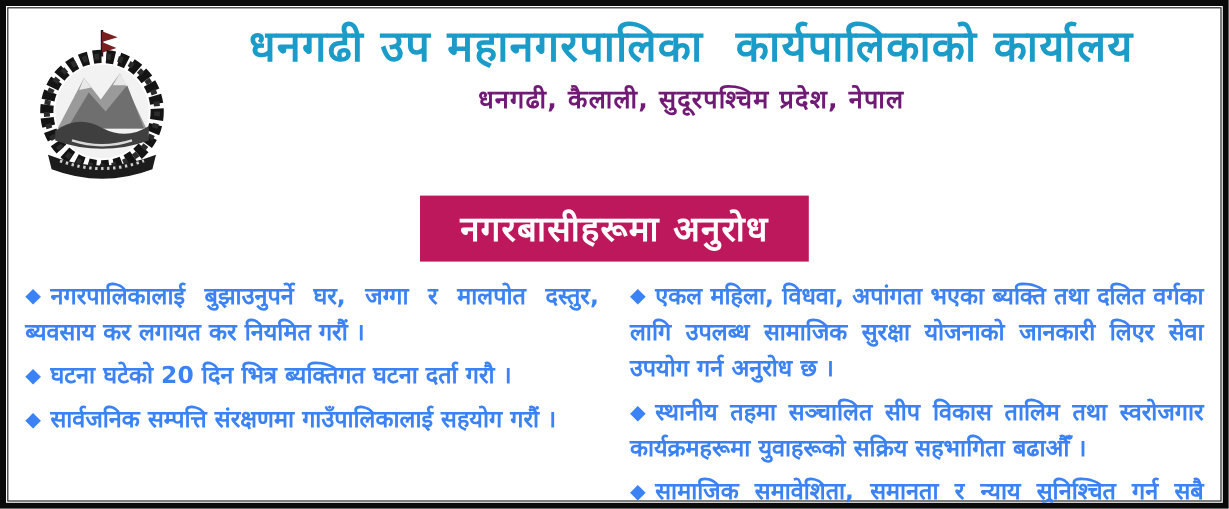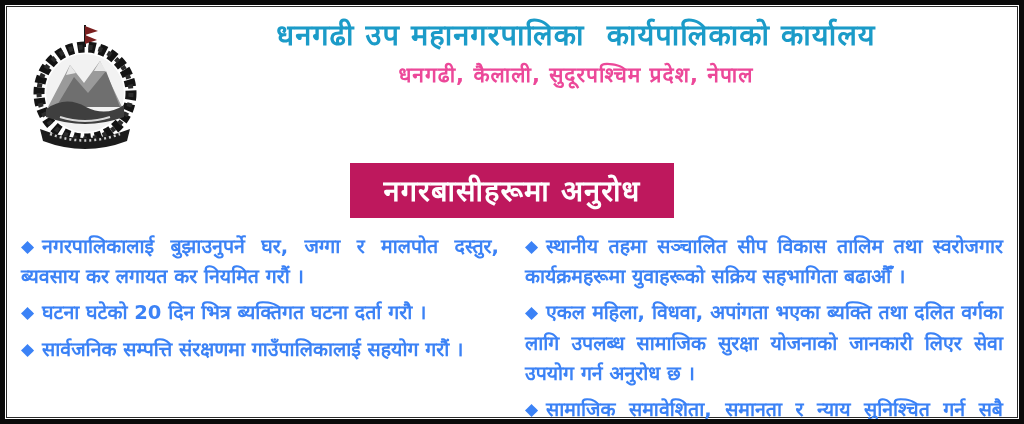--- a/index.html
+++ b/index.html
@@ -44,29 +44,29 @@
     padding-top: 6px;
     box-sizing: border-box;
   }
   .header-text {
     flex: 1;
     text-align: center;
     padding-top: 4px;
   }
   .org-name {
     color: #1b9bc8;
-    font-size: 29px;
+    font-size: 36px;
     font-weight: bold;
     line-height: 1.15;
     letter-spacing: 1px;
     white-space: pre-wrap;
   }
   .address-line {
     margin-top: 8px;
-    color: #ec4899;
+    color: #701a75;
     font-size: 21px;
     font-weight: bold;
     letter-spacing: 1px;
   }
   .banner {
     margin: 10px auto 0 auto;
     width: fit-content;
     background: #be185d;
     color: #ffffff;
     font-size: 29px;
@@ -141,20 +141,20 @@
     <div class="banner">नगरबासीहरूमा अनुरोध</div>
 
     <div class="columns">
       <div class="col">
         <p class="notice-item"><span class="bullet">◆</span><span>नगरपालिकालाई बुझाउनुपर्ने घर, जग्गा र मालपोत दस्तुर, ब्यवसाय कर लगायत कर नियमित गरौं ।</span></p>
         <p class="notice-item"><span class="bullet">◆</span><span>घटना घटेको 20 दिन भित्र ब्यक्तिगत घटना दर्ता गरौ ।</span></p>
         <p class="notice-item"><span class="bullet">◆</span><span>सार्वजनिक सम्पत्ति संरक्षणमा गाउँपालिकालाई सहयोग गरौं ।</span></p>
 
       </div>
       <div class="col">
+        <p class="notice-item"><span class="bullet">◆</span><span>एकल महिला, विधवा, अपांगता भएका ब्यक्ति तथा दलित वर्गका लागि उपलब्ध सामाजिक सुरक्षा योजनाको जानकारी लिएर सेवा उपयोग गर्न अनुरोध छ ।</span></p>
         <p class="notice-item"><span class="bullet">◆</span><span>स्थानीय तहमा सञ्चालित सीप विकास तालिम तथा स्वरोजगार कार्यक्रमहरूमा युवाहरूको सक्रिय सहभागिता बढाऔँ ।</span></p>
-        <p class="notice-item"><span class="bullet">◆</span><span>एकल महिला, विधवा, अपांगता भएका ब्यक्ति तथा दलित वर्गका लागि उपलब्ध सामाजिक सुरक्षा योजनाको जानकारी लिएर सेवा उपयोग गर्न अनुरोध छ ।</span></p>
         <p class="notice-item"><span class="bullet">◆</span><span>सामाजिक समावेशिता, समानता र न्याय सुनिश्चित गर्न सबै समुदायको सहभागिता आवश्यक छ ।</span></p>
       </div>
     </div>
 
   </div>
 </div>
 
 </body></html>

